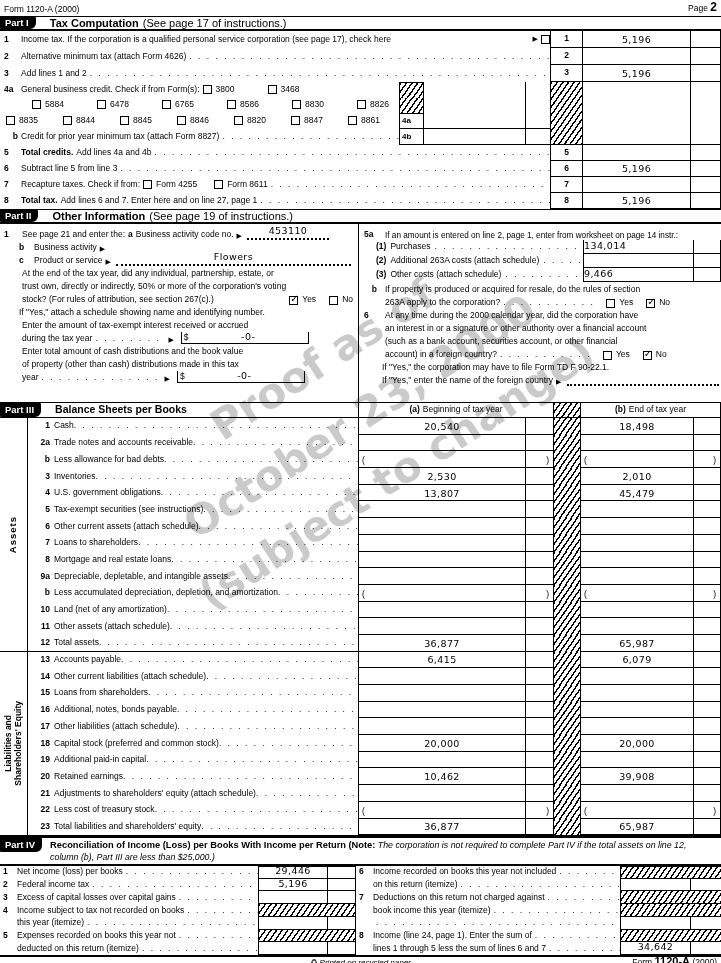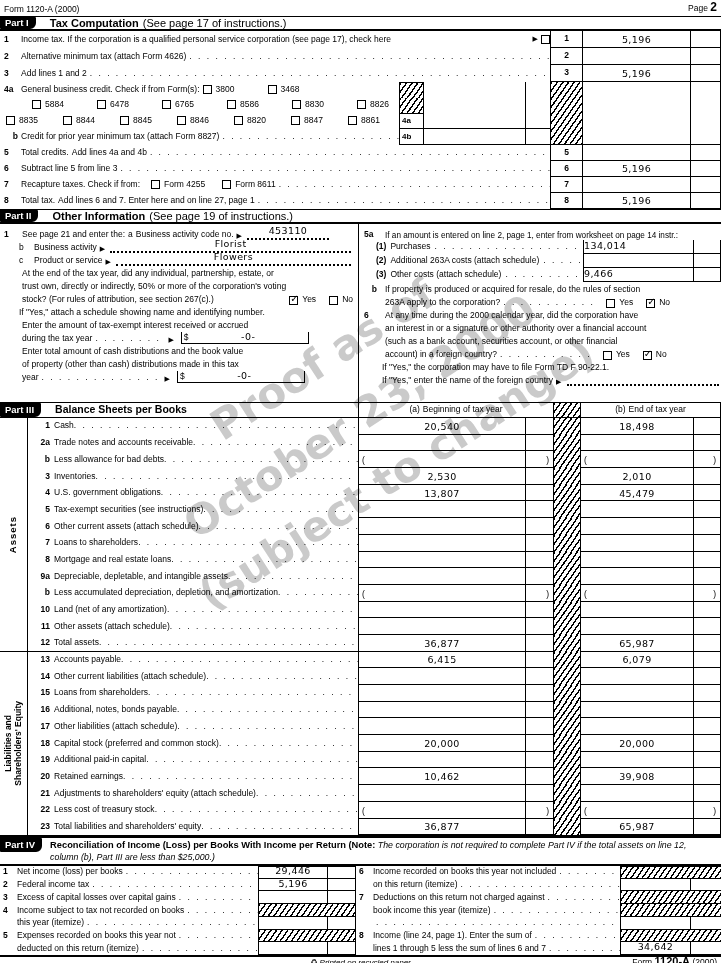--- a/index.html
+++ b/index.html
@@ -1,19 +1,19 @@
 <!DOCTYPE html>
 <html><head>
 <meta charset="utf-8">
 <style>
   *{box-sizing:border-box;margin:0;padding:0}
   html,body{background:#e8e8e8}
   .page{position:relative;width:721px;height:963px;background:#fff;color:#000;
     font-family:"Liberation Sans","DejaVu Sans",sans-serif;font-size:8.5px;line-height:1.15;overflow:hidden;margin:0 auto}
-  b,.b{font-weight:normal}
+  b,.b{font-weight:bold}
   .val{font-family:"DejaVu Sans",sans-serif;font-size:9.5px;letter-spacing:.4px;white-space:nowrap}
   .hatch{background:repeating-linear-gradient(125deg,#000 0 1.4px,#fff 1.4px 4.6px)}
   .dots{flex:1;overflow:hidden;white-space:nowrap;min-width:0}
   .dots::after{content:" .  .  .  .  .  .  .  .  .  .  .  .  .  .  .  .  .  .  .  .  .  .  .  .  .  .  .  .  .  .  .  .  .  .  .  .  .  .  .  .  .  .  .  .  .  .  .  .  .  .  .  .  .  .  .  .  .  .  .  .";letter-spacing:2px}
   .sp{flex:1}
   .arrow{font-size:7px}
   .cb{display:inline-block;width:9px;height:9px;border:1.2px solid #000;position:relative;vertical-align:-1px;flex:none}
   .cb .ck{font-style:normal;position:absolute;left:0;top:-3px;font-size:10px;line-height:1}
   
   .pghead{display:flex;align-items:flex-end;height:16px;padding:3px 4px 1px 4px}
@@ -323,21 +323,21 @@
     <div class="p1amt">
         <span class="val">5,196</span>
       </div>
     <div class="p1cts"></div>
   </div>
 
   <div class="p1row h16">
     <div class="p1label">
       <span class="lnum">7</span>
       <span>Recapture taxes. Check if from:</span>
-      <span class="cbitem" style="margin-left:8px">
+      <span class="cbitem" style="">
           <span class="cb"></span>
           <span>Form 4255</span>
         </span>
       <span class="cbitem" style="margin-left:14px">
           <span class="cb"></span>
           <span>Form 8611</span>
         </span>
       <span class="dots"></span>
     </div>
     <div class="p1num">7</div>
@@ -376,23 +376,20 @@
         <span>Business activity code no.</span>
         <span class="arrow">▶</span>
         <span class="dotfield" style="max-width:82px">
             <span class="val">453110</span>
           </span>
       </div>
       <div class="p2line ind">
         <b style="width:12px">b</b>
         <span>Business activity</span>
         <span class="arrow">▶</span>
-        <span class="dotfield">
-            <span class="val">Florist</span>
-          </span>
       </div>
       <div class="p2line ind">
         <b style="width:12px">c</b>
         <span>Product or service</span>
         <span class="arrow">▶</span>
         <span class="dotfield">
             <span class="val">Flowers</span>
           </span>
       </div>
 

